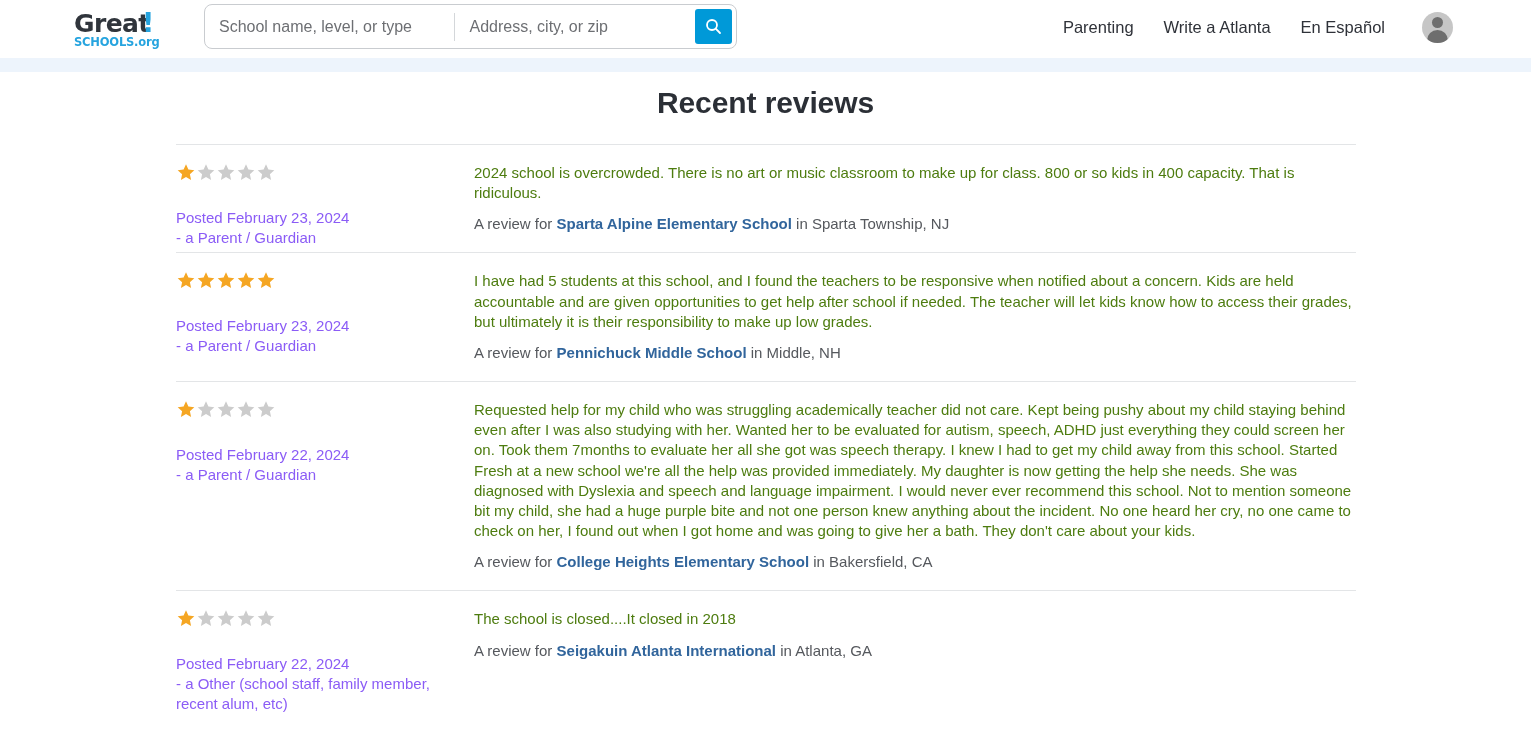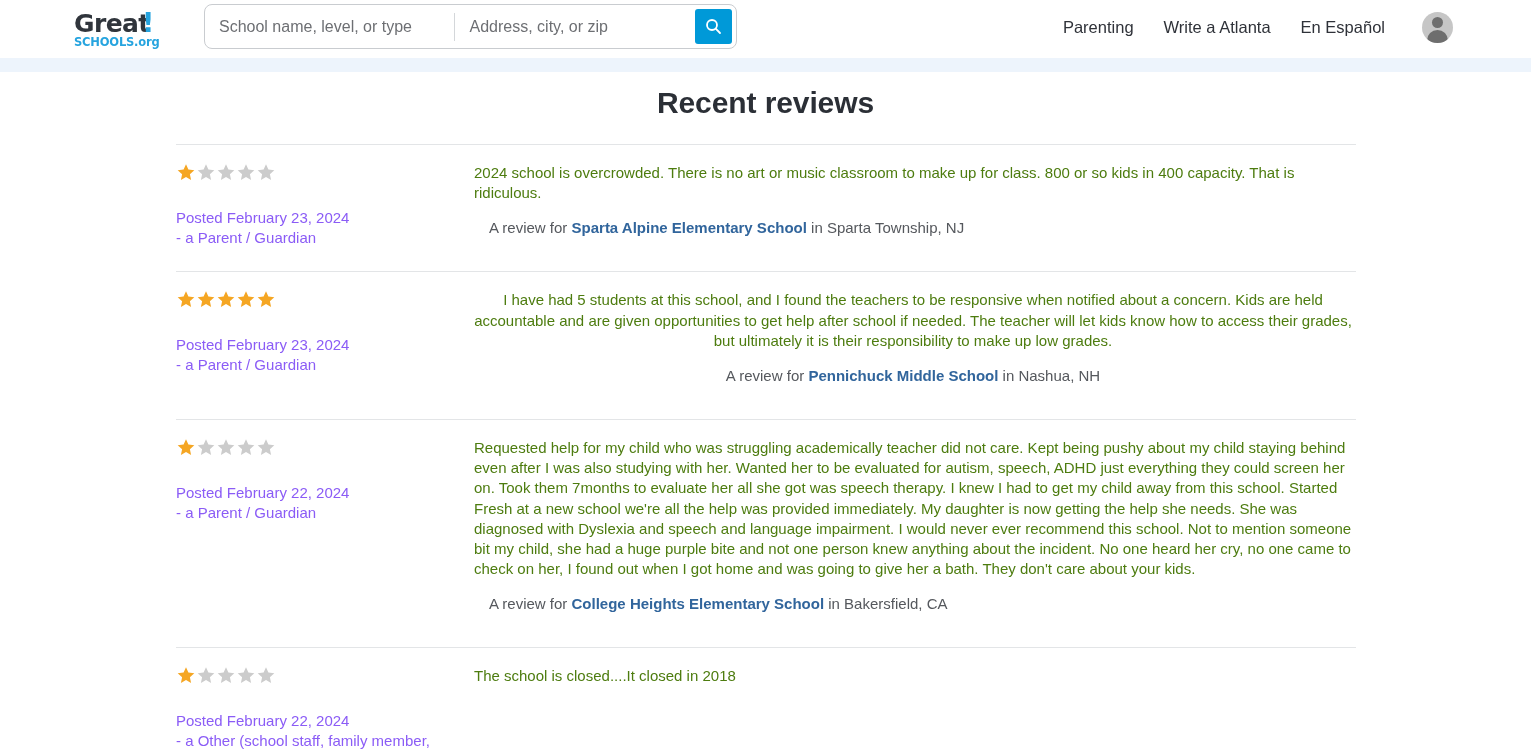--- a/index.html
+++ b/index.html
@@ -206,31 +206,31 @@
   .review-text {
     font-size: 15px;
     line-height: 20.2px;
     color: #4d7c0f;
     margin: 0 0 11px 0;
   }
   .review-source {
     font-size: 15px;
     line-height: 20px;
     color: #55585d;
-    margin: 15px;
+    margin: 0;
   }
   .school-link {
     color: #31659c;
     font-weight: 700;
     text-decoration: none;
   }
 
   
   .review-body.w1 { max-width: 880px; }
-  .review-body.w2 { max-width: 878px; text-align: center; }
+  .review-body.w2 { max-width: 878px; }
   .review-body.w3 { max-width: 878px; }
   .review-body.w4 { max-width: 880px; }
 </style>
 </head>
 <body>
 
 <div class="header">
 
   <svg class="logo" viewBox="0 0 104 40">
     <text class="logo-great" x="0" y="22">Great</text>
@@ -302,21 +302,21 @@
             </svg><svg class="star" viewBox="0 0 20 19">
               <path d="M10 1.2 L12.4 6.6 L18.3 7.3 L13.9 11.3 L15.1 17.1 L10 14.1 L4.9 17.1 L6.1 11.3 L1.7 7.3 L7.6 6.6 Z" fill="#f5a623"></path>
             </svg><svg class="star" viewBox="0 0 20 19">
               <path d="M10 1.2 L12.4 6.6 L18.3 7.3 L13.9 11.3 L15.1 17.1 L10 14.1 L4.9 17.1 L6.1 11.3 L1.7 7.3 L7.6 6.6 Z" fill="#f5a623"></path>
             </svg></div>
         <div class="meta-line">Posted February 23, 2024</div>
         <div class="meta-line">- a Parent / Guardian</div>
       </div>
       <div class="review-body w2">
         <p class="review-text">I have had 5 students at this school, and I found the teachers to be responsive when notified about a concern. Kids are held accountable and are given opportunities to get help after school if needed. The teacher will let kids know how to access their grades, but ultimately it is their responsibility to make up low grades.</p>
-        <p class="review-source"><span>A review for </span><a href="#" class="school-link">Pennichuck Middle School</a><span> in Nashua, NH</span></p>
+        <p class="review-source"><span>A review for </span><a href="#" class="school-link">Pennichuck Middle School</a><span> in Middle, NH</span></p>
       </div>
     </div>
 
     <div class="review">
       <div class="review-meta">
         <div class="stars"><svg class="star" viewBox="0 0 20 19">
               <path d="M10 1.2 L12.4 6.6 L18.3 7.3 L13.9 11.3 L15.1 17.1 L10 14.1 L4.9 17.1 L6.1 11.3 L1.7 7.3 L7.6 6.6 Z" fill="#f5a623"></path>
             </svg><svg class="star" viewBox="0 0 20 19">
               <path d="M10 1.2 L12.4 6.6 L18.3 7.3 L13.9 11.3 L15.1 17.1 L10 14.1 L4.9 17.1 L6.1 11.3 L1.7 7.3 L7.6 6.6 Z" fill="#cccccc"></path>
             </svg><svg class="star" viewBox="0 0 20 19">
@@ -346,17 +346,18 @@
             </svg><svg class="star" viewBox="0 0 20 19">
               <path d="M10 1.2 L12.4 6.6 L18.3 7.3 L13.9 11.3 L15.1 17.1 L10 14.1 L4.9 17.1 L6.1 11.3 L1.7 7.3 L7.6 6.6 Z" fill="#cccccc"></path>
             </svg><svg class="star" viewBox="0 0 20 19">
               <path d="M10 1.2 L12.4 6.6 L18.3 7.3 L13.9 11.3 L15.1 17.1 L10 14.1 L4.9 17.1 L6.1 11.3 L1.7 7.3 L7.6 6.6 Z" fill="#cccccc"></path>
             </svg></div>
         <div class="meta-line">Posted February 22, 2024</div>
         <div class="meta-line">- a Other (school staff, family member, recent alum, etc)</div>
       </div>
       <div class="review-body w4">
         <p class="review-text">The school is closed....It closed in 2018</p>
+        <p class="review-source"><span>A review for </span><a href="#" class="school-link">Seigakuin Atlanta International</a><span> in Atlanta, GA</span></p>
       </div>
     </div>
 
   </div>
 </div>
 
 </body></html>

